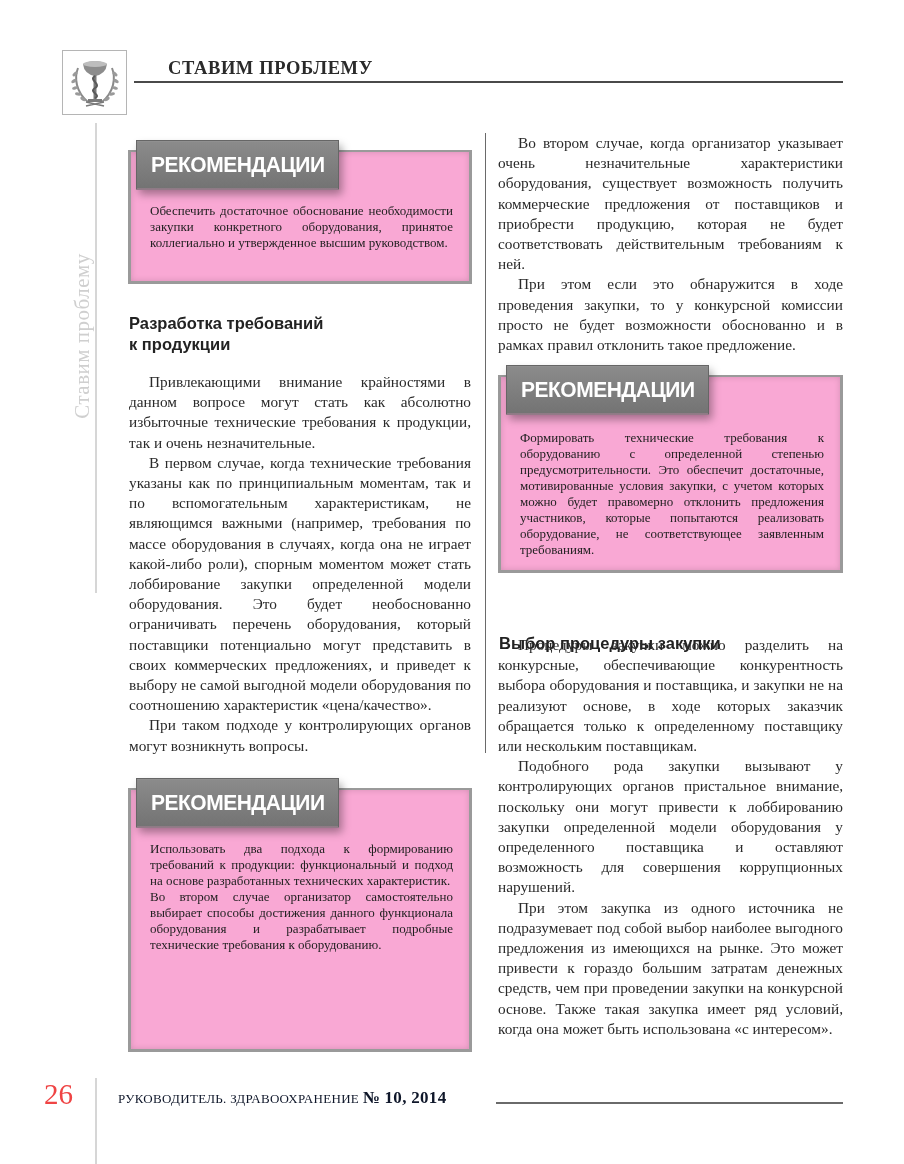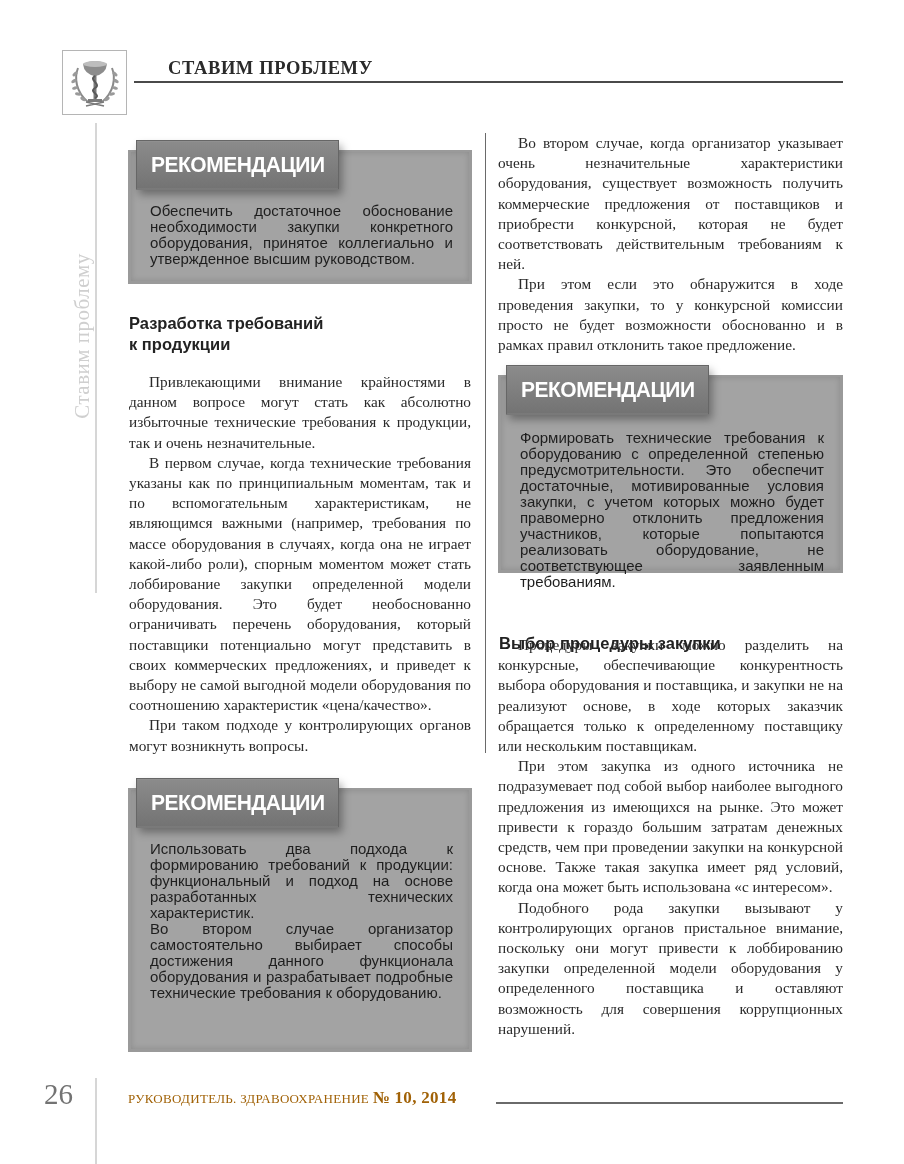--- a/index.html
+++ b/index.html
@@ -20,55 +20,55 @@
     .side-rule-top { position: absolute; left: 95px; top: 123px; width: 2px; height: 470px; background: #d6d6d6; }
     .side-rule-bottom { position: absolute; left: 95px; top: 1078px; width: 2px; height: 86px; background: #d6d6d6; }
     .col-divider { position: absolute; left: 485px; top: 133px; width: 1px; height: 620px; background: #6a6a6a; }
 
     .vertical-label {
       position: absolute; left: 82px; top: 336px; transform: translate(-50%, -50%) rotate(-90deg);
       font-family: "Liberation Serif", serif; font-size: 21px; color: #cfcfcf; white-space: nowrap; letter-spacing: 0.5px;
     }
 
     .rec-box {
-      position: absolute; border: 3px solid #9a9a9a; border-top-width: 2px; background: #a3a3a3;
+      position: absolute; border: 3px solid #9a9a9a; border-top-width: 2px; background: #f9a8d4;
       box-sizing: border-box; box-shadow: inset 0 0 6px rgba(0,0,0,0.15);
     }
     .rec-header {
       position: absolute; left: 5px; top: -12px; height: 44px;
       background: linear-gradient(#8b8b8b, #737373); border: 1px solid #666;
       box-shadow: 3px 5px 8px rgba(0,0,0,0.35);
       color: #ffffff; font-family: "Liberation Sans", sans-serif; font-weight: bold;
       font-size: 21px; letter-spacing: -0.5px; line-height: 44px; padding: 0 14px;
       transform: scaleY(1.08); transform-origin: top;
     }
     .rec-text {
       position: absolute; left: 19px; right: 16px;
-      font-family: Liberation Sans, sans-serif; font-size: 15px; line-height: 16px; color: #1e1e1e;
+      font-family: Liberation Serif, serif; font-size: 13px; line-height: 16px; color: #1e1e1e;
       text-align: justify;
     }
     .rec-text p { margin: 0; }
 
     .heading {
       position: absolute; font-family: "Liberation Sans", sans-serif; font-weight: bold;
       font-size: 16.5px; line-height: 21px; color: #222;
     }
     .body-text {
       position: absolute; font-family: "Liberation Serif", serif; font-size: 15.3px;
       line-height: 20.2px; color: #2a2a2a; text-align: justify;
     }
     .body-text p { margin: 0; text-indent: 20px; }
 
     .page-number {
       position: absolute; left: 44px; top: 1078px;
-      font-family: "Liberation Serif", serif; font-size: 29px; color: #737373;
+      font-family: "Liberation Serif", serif; font-size: 29px; color: #ef4444;
     }
     .footer-journal {
-      position: absolute; left: 128px; top: 1088px;
-      font-family: "Liberation Serif", serif; font-size: 13px; color: #a16207; letter-spacing: 0.3px;
+      position: absolute; left: 118px; top: 1088px;
+      font-family: "Liberation Serif", serif; font-size: 13px; color: #0f172a; letter-spacing: 0.3px;
     }
     .footer-issue { font-size: 17px; font-weight: bold; }
     .footer-rule { position: absolute; left: 496px; top: 1102px; width: 347px; height: 2px; background: #6a6a6a; }
   </style>
 </head>
 <body>
 
 <div class="logo-box">
   <svg width="58" height="58" viewBox="0 0 58 58">
     <path d="M12 14 C8 24 10 38 22 48" stroke="#8a8a8a" stroke-width="2" fill="none"></path>
@@ -117,34 +117,34 @@
 
 <div class="rec-box" style="left:128px; top:788px; width:344px; height:264px;">
   <div class="rec-header">РЕКОМЕНДАЦИИ</div>
   <div class="rec-text" style="top:51px;">
     <p>Использовать два подхода к формированию требований к продукции: функциональный и подход на основе разработанных технических характеристик.</p>
     <p>Во втором случае организатор самостоятельно выбирает способы достижения данного функционала оборудования и разрабатывает подробные технические требования к оборудованию.</p>
   </div>
 </div>
 
 <div class="body-text" style="left:498px; top:133px; width:345px;">
-  <p>Во втором случае, когда организатор указывает очень незначительные характеристики оборудования, существует возможность получить коммерческие предложения от поставщиков и приобрести конкурсной, которая не будет соответствовать действительным требованиям к ней.</p>
+  <p>Во втором случае, когда организатор указывает очень незначительные характеристики оборудования, существует возможность получить коммерческие предложения от поставщиков и приобрести продукцию, которая не будет соответствовать действительным требованиям к ней.</p>
   <p>При этом если это обнаружится в ходе проведения закупки, то у конкурсной комиссии просто не будет возможности обоснованно и в рамках правил отклонить такое предложение.</p>
 </div>
 
 <div class="rec-box" style="left:498px; top:375px; width:345px; height:198px;">
   <div class="rec-header">РЕКОМЕНДАЦИИ</div>
   <div class="rec-text" style="top:53px;">Формировать технические требования к оборудованию с определенной степенью предусмотрительности. Это обеспечит достаточные, мотивированные условия закупки, с учетом которых можно будет правомерно отклонить предложения участников, которые попытаются реализовать оборудование, не соответствующее заявленным требованиям.</div>
 </div>
 
 <div class="heading" style="left:499px; top:597px; width:345px;margin-top:36px;">Выбор процедуры закупки</div>
 <div class="body-text" style="left:498px; top:635px; width:345px;">
   <p>Процедуры закупки можно разделить на конкурсные, обеспечивающие конкурентность выбора оборудования и поставщика, и закупки не на реализуют основе, в ходе которых заказчик обращается только к определенному поставщику или нескольким поставщикам.</p>
+  <p>Подобного рода закупки вызывают у контролирующих органов пристальное внимание, поскольку они могут привести к лоббированию закупки определенной модели оборудования у определенного поставщика и оставляют возможность для совершения коррупционных нарушений.</p>
   <p>При этом закупка из одного источника не подразумевает под собой выбор наиболее выгодного предложения из имеющихся на рынке. Это может привести к гораздо большим затратам денежных средств, чем при проведении закупки на конкурсной основе. Также такая закупка имеет ряд условий, когда она может быть использована «с интересом».</p>
-  <p>Подобного рода закупки вызывают у контролирующих органов пристальное внимание, поскольку они могут привести к лоббированию закупки определенной модели оборудования у определенного поставщика и оставляют возможность для совершения коррупционных нарушений.</p>
 </div>
 
 <div class="page-number">26</div>
 <div class="side-rule-bottom"></div>
 <div class="footer-journal">
   <span>РУКОВОДИТЕЛЬ. ЗДРАВООХРАНЕНИЕ</span>
   <span class="footer-issue">№ 10, 2014</span>
 </div>
 <div class="footer-rule"></div>
 

